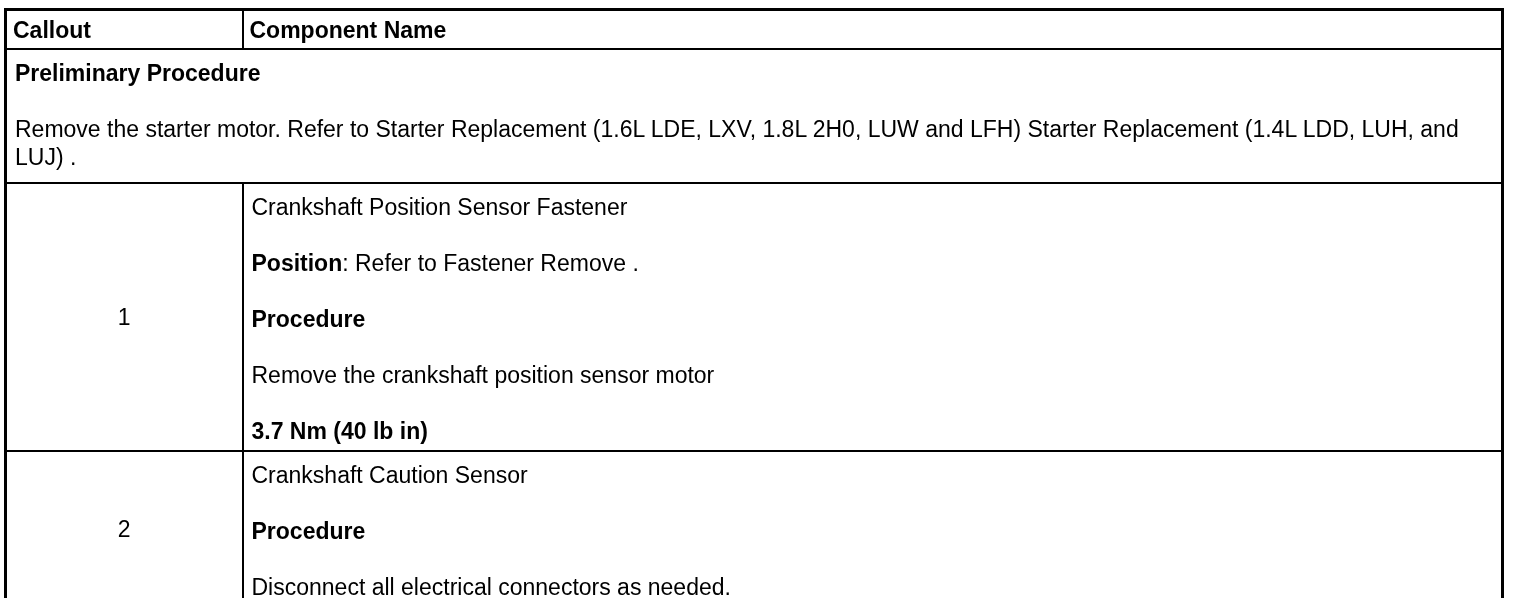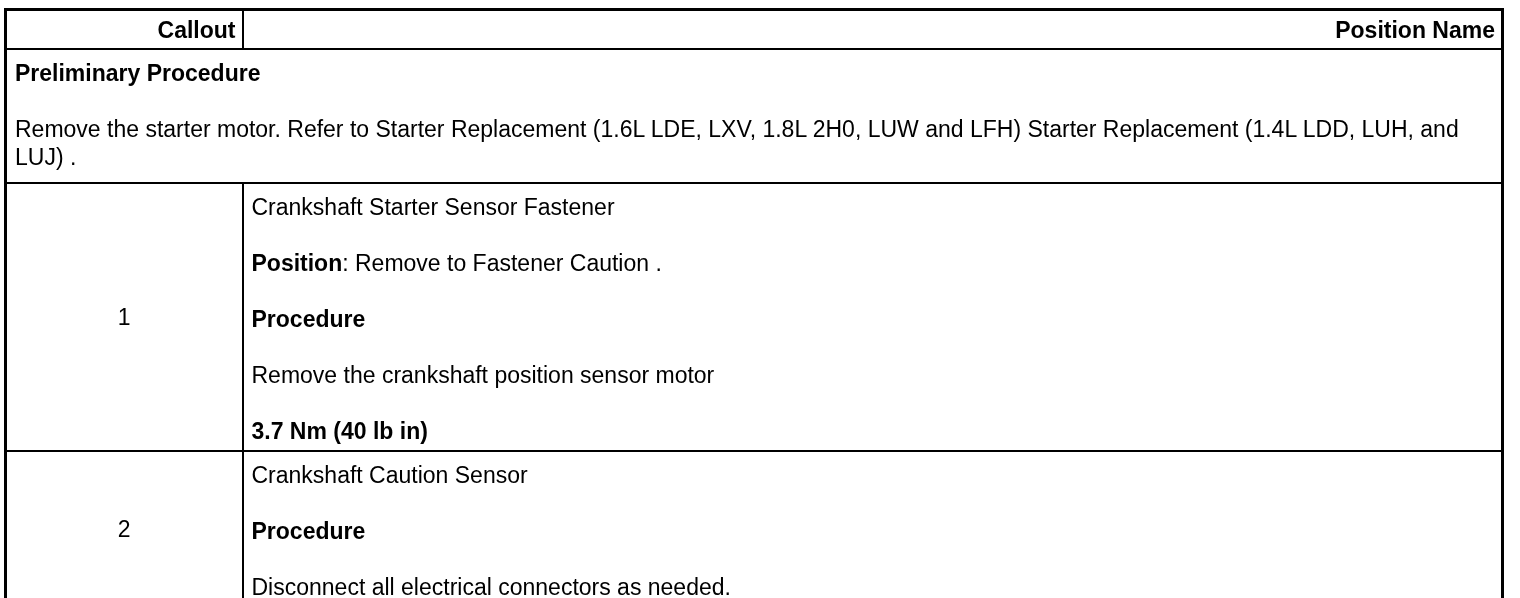--- a/index.html
+++ b/index.html
@@ -30,21 +30,21 @@
   table.callout-table td {
     border: 2px solid #000000;
   }
   table.callout-table {
     border-width: 3px;
   }
   th.hdr-cell {
     border-bottom-width: 3px;
     font-size: 23px;
     font-weight: bold;
-    text-align: right;
+    text-align: left;
     vertical-align: middle;
     height: 33px;
     padding: 2px 6px;
   }
   col.col-callout { width: 237px; }
   td.prelim-cell {
     vertical-align: top;
     padding: 5px 8px;
     height: 122px;
   }
@@ -75,35 +75,35 @@
 
 <div class="doc-wrap">
   <table class="callout-table">
     <colgroup>
       <col class="col-callout">
       <col class="col-component">
     </colgroup>
     <thead>
       <tr>
         <th class="hdr-cell">Callout</th>
-        <th class="hdr-cell">Position Name</th>
+        <th class="hdr-cell">Component Name</th>
       </tr>
     </thead>
     <tbody>
       <tr>
         <td class="prelim-cell" colspan="2">
           <p class="b">Preliminary Procedure</p>
           <p>Remove the starter motor. Refer to Starter Replacement (1.6L LDE, LXV, 1.8L 2H0, LUW and LFH) Starter Replacement (1.4L LDD, LUH, and LUJ) .</p>
         </td>
       </tr>
       <tr class="row-1">
         <td class="callout-cell">1</td>
         <td class="component-cell">
-          <p>Crankshaft Starter Sensor Fastener</p>
-          <p><span class="b">Position</span><span>: Remove to Fastener Caution .</span></p>
+          <p>Crankshaft Position Sensor Fastener</p>
+          <p><span class="b">Position</span><span>: Refer to Fastener Remove .</span></p>
           <p class="b">Procedure</p>
           <p>Remove the crankshaft position sensor motor</p>
           <p class="b">3.7 Nm (40 lb in)</p>
         </td>
       </tr>
       <tr class="row-2">
         <td class="callout-cell">2</td>
         <td class="component-cell">
           <p>Crankshaft Caution Sensor</p>
           <p class="b">Procedure</p>

